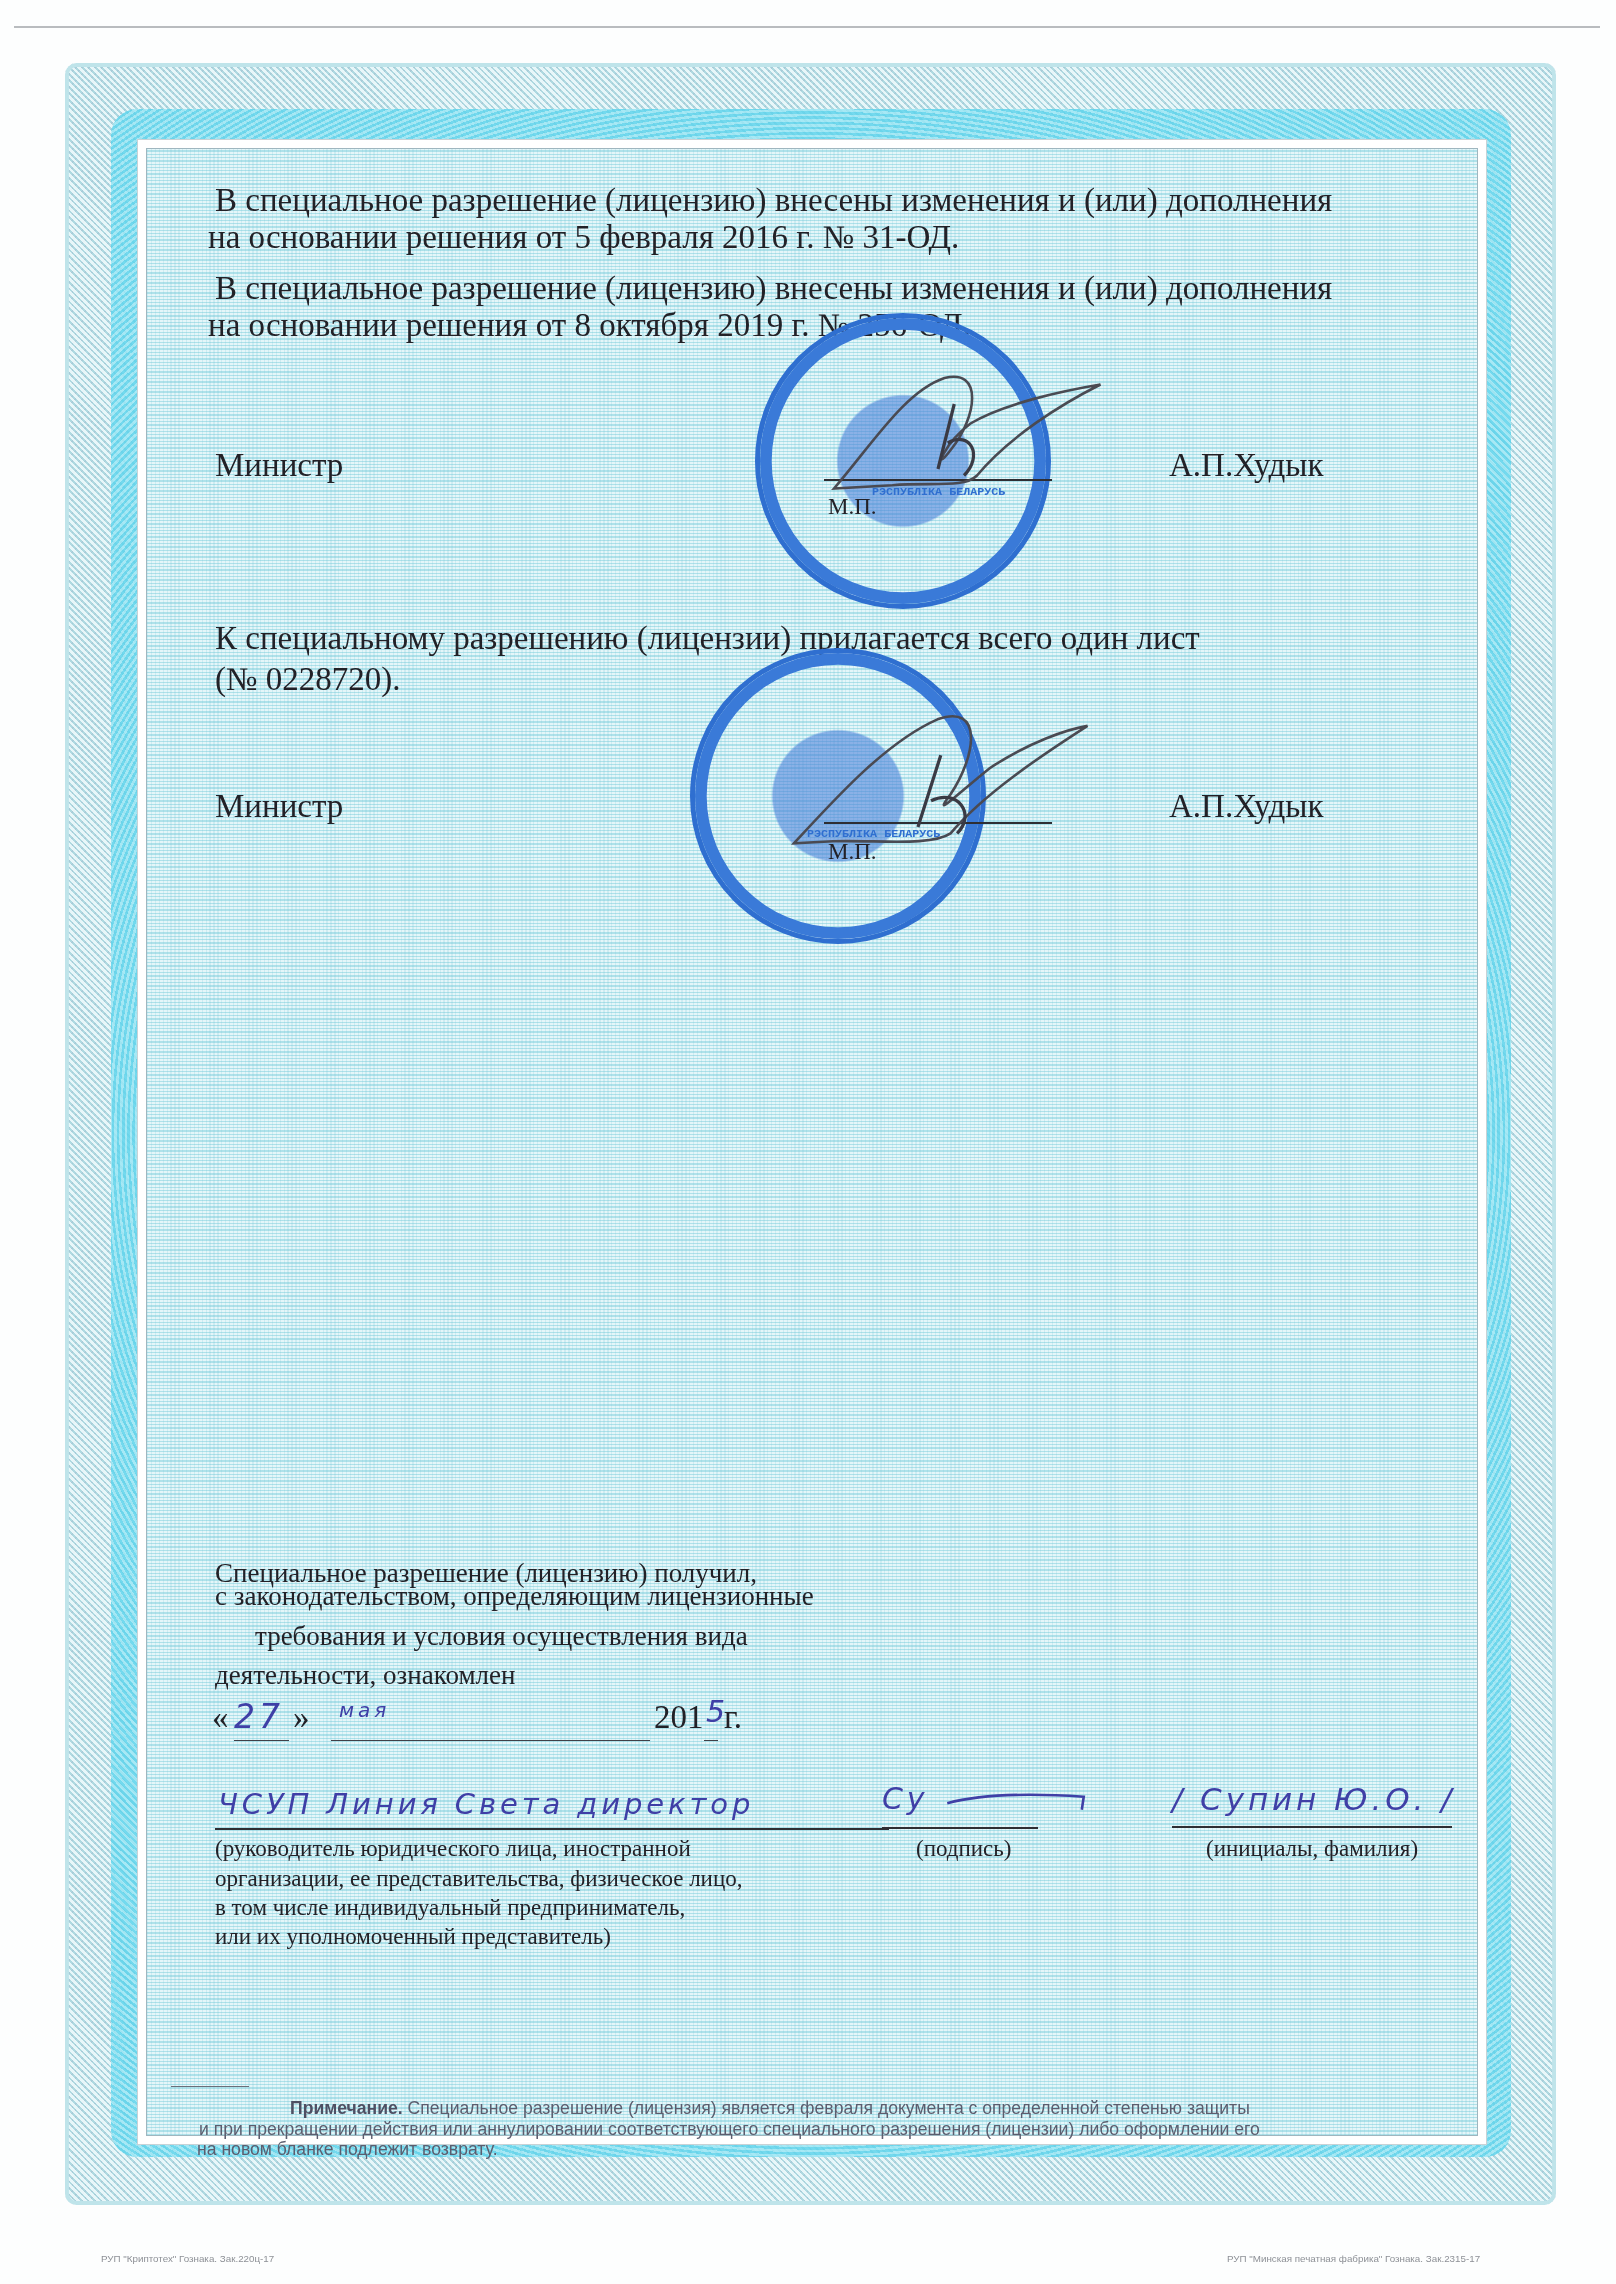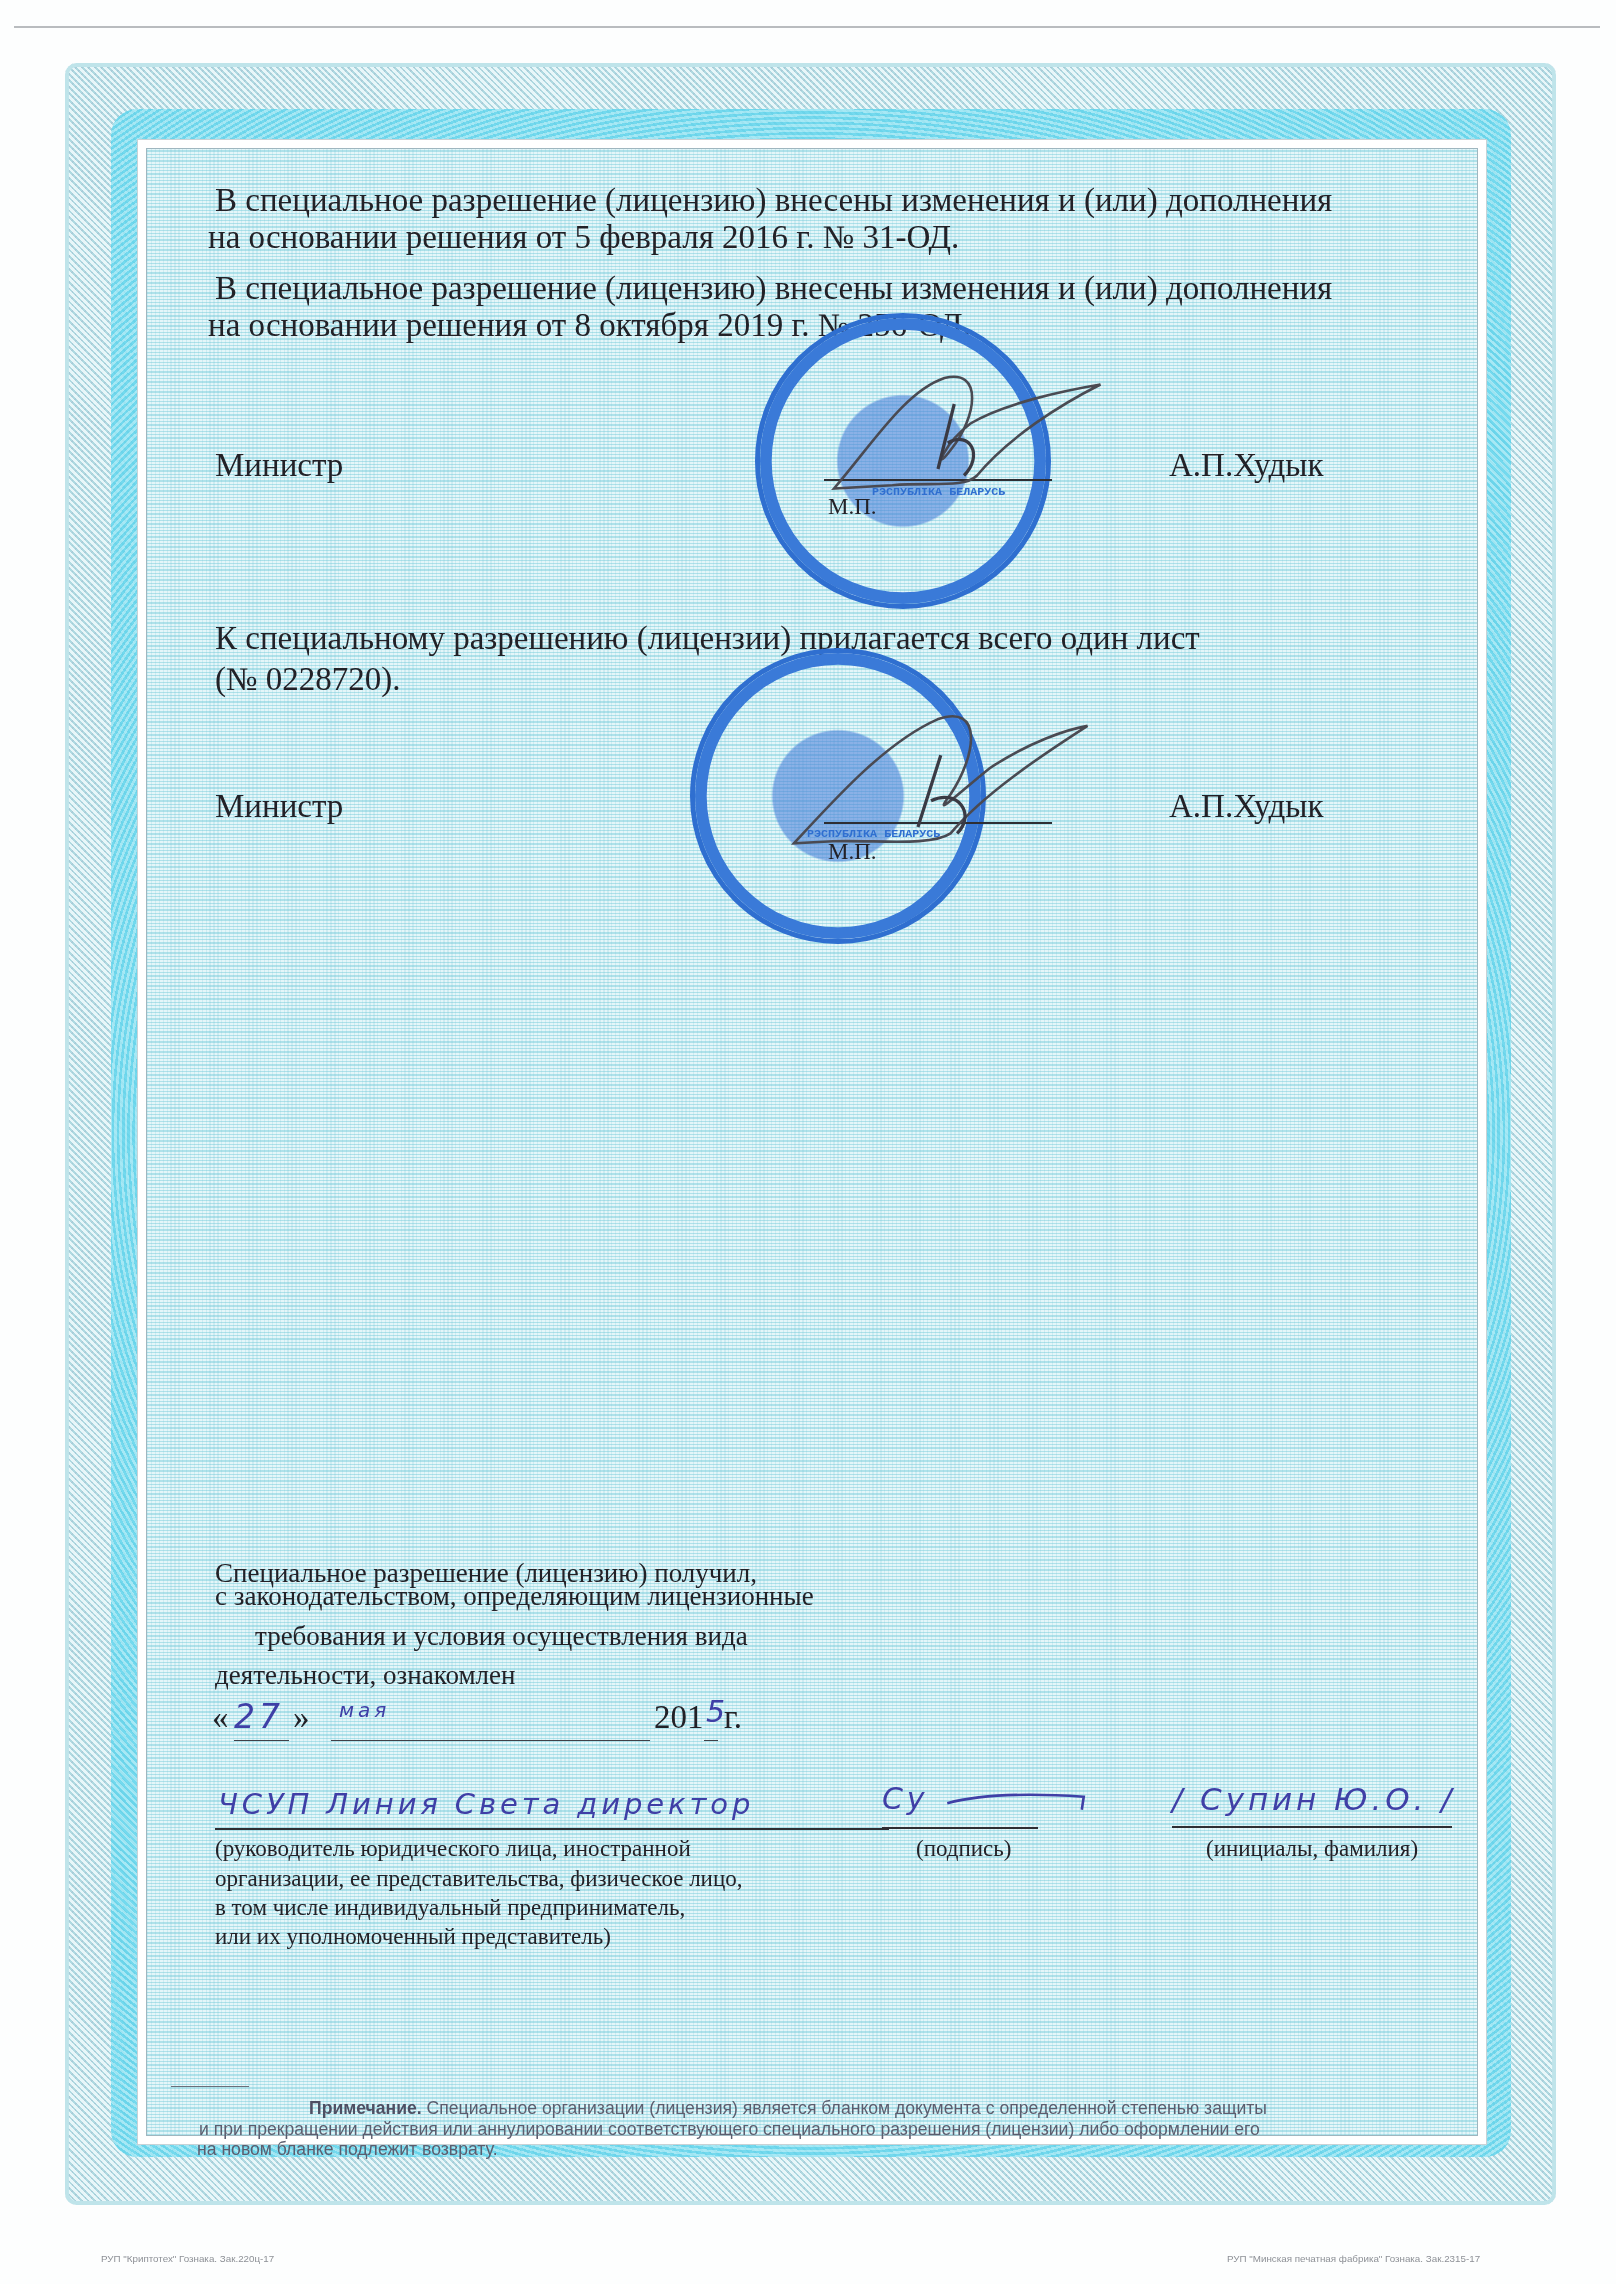--- a/index.html
+++ b/index.html
@@ -37,21 +37,21 @@
     border:1.3px solid #9fb6bf;
     background:
       repeating-linear-gradient(0deg, rgba(110,200,215,.45) 0 1.3px, rgba(255,255,255,0) 1.3px 3.3px),
       repeating-linear-gradient(90deg, rgba(140,205,220,.25) 0 1.3px, rgba(255,255,255,0) 1.3px 3.9px),
       #e4f6f9;
   }
 
   .txt { position:absolute; font-size:33px; line-height:1; white-space:nowrap; color:#222127; }
   .small { font-size:23px; }
   .note { font-family:"Liberation Sans", "DejaVu Sans", sans-serif; font-size:17.6px; color:#5b5d6e; position:absolute; white-space:nowrap; }
-  .note b { color:#4e4f63;margin-left:19px; }
+  .note b { color:#4e4f63; }
   .print { font-family:"Liberation Sans", "DejaVu Sans", sans-serif; font-size:9.8px; color:#8d9096; position:absolute; white-space:nowrap; }
   .hand { font-family:"DejaVu Sans", sans-serif; font-style:italic; color:#3f3fa6; position:absolute; white-space:nowrap; letter-spacing:3.9px; }
   .rule { position:absolute; height:2px; background:#2e2e33; }
   .rule-thin { position:absolute; height:1.3px; background:#404048; }
 
   .stamp {
     position:absolute; border-radius:50%;
     border:5.2px solid #2f6fd0;
     box-shadow: inset 0 0 0 9px rgba(255,255,255,0), inset 0 0 0 11.7px #3a7ad8;
     background: radial-gradient(ellipse at center, rgba(64,120,215,.55) 0 32%, rgba(255,255,255,0) 33%);
@@ -131,19 +131,19 @@
 <div class="rule" style="left:1172px; top:1826px; width:280px;"></div>
 
 <div class="txt small" style="left:215px; top:1837px;">(руководитель юридического лица, иностранной</div>
 <div class="txt small" style="left:215px; top:1867px;">организации, ее представительства, физическое лицо,</div>
 <div class="txt small" style="left:215px; top:1896px;">в том числе индивидуальный предприниматель,</div>
 <div class="txt small" style="left:215px; top:1925px;"> или их уполномоченный представитель)</div>
 <div class="txt small" style="left:916px; top:1837px;">(подпись)</div>
 <div class="txt small" style="left:1206px; top:1837px;">(инициалы, фамилия)</div>
 
 <div class="rule-thin" style="left:171px; top:2086px; width:78px; background:#6c6d78;"></div>
-<div class="note" style="left:290px; top:2098px;"><b>Примечание.</b><span> Специальное организации (лицензия) является бланком документа с определенной степенью защиты</span></div>
+<div class="note" style="left:290px; top:2098px;"><b>Примечание.</b><span> Специальное разрешение (лицензия) является февраля документа с определенной степенью защиты</span></div>
 <div class="note" style="left:199px; top:2119px;">и при прекращении  действия или аннулировании соответствующего специального разрешения (лицензии) либо оформлении его</div>
 <div class="note" style="left:197px; top:2139px;">на новом бланке подлежит возврату.</div>
 
 <div class="print" style="left:101px; top:2253px;">РУП "Криптотех" Гознака. Зак.220ц-17</div>
 <div class="print" style="left:1227px; top:2253px;">РУП "Минская печатная фабрика" Гознака. Зак.2315-17</div>
 
 
 </body></html>

